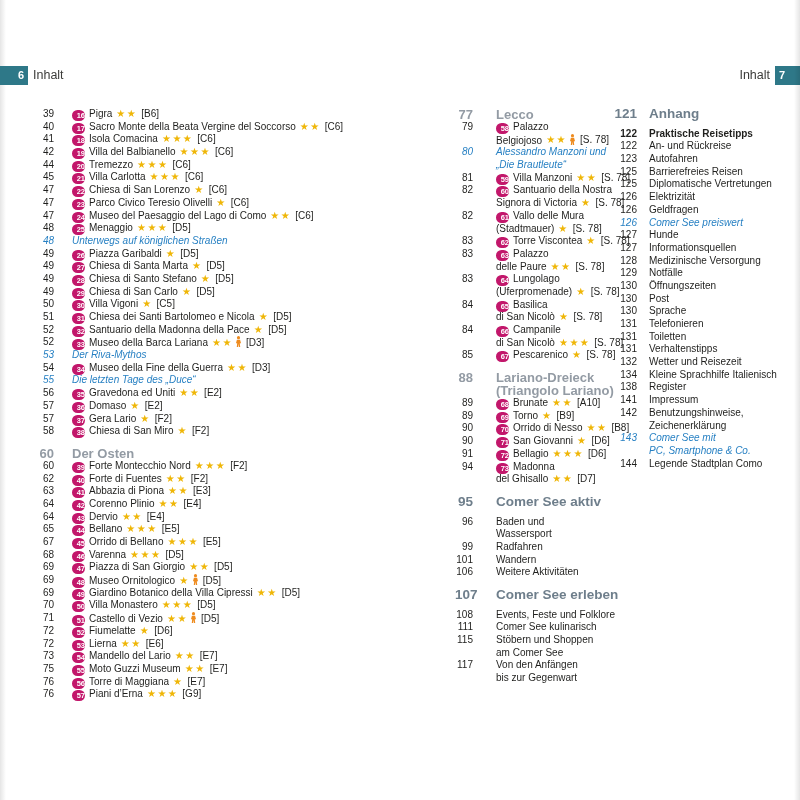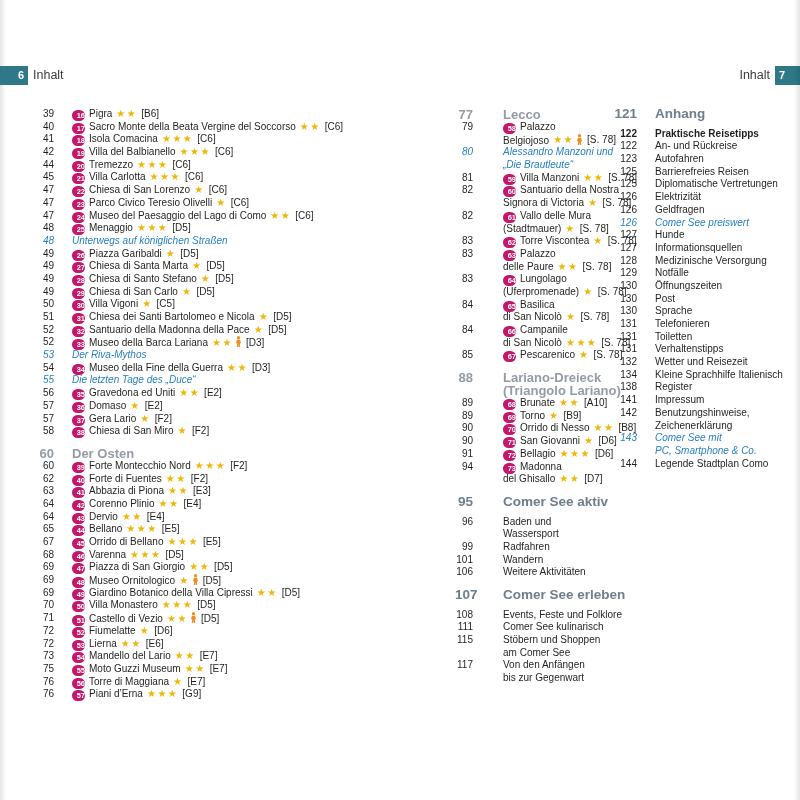--- a/index.html
+++ b/index.html
@@ -28,22 +28,22 @@
 
   
   .col{position:absolute;top:108px}
   #col-left{left:38px;width:400px}
   #col-mid{left:455px;width:172px}
   #col-right{left:612px;width:188px}
 
   .row{display:flex;height:12.7px;line-height:12.7px;font-size:10px;white-space:nowrap}
   .num{flex:none;text-align:right}
   #col-left  .num{width:16px} #col-left  .content{margin-left:18px}
-  #col-mid   .num{width:18px} #col-mid   .content{margin-left:30px}
-  #col-right .num{width:25px} #col-right .content{margin-left:18px}
+  #col-mid   .num{width:18px} #col-mid   .content{margin-left:23px}
+  #col-right .num{width:25px} #col-right .content{margin-left:12px}
   .content{flex:1 1 auto;min-width:0}
 
   .row.header{height:12.7px;line-height:12.7px;font-size:13.5px;font-weight:bold;
     color:var(--section);padding-top:10px;padding-bottom:7px}
   .row.header:first-child{padding-top:0}
   .row.subheader,.row.subheader-cont{font-size:13px;font-weight:bold;color:var(--subsection);height:13px;line-height:13px}
   .row.subheader{padding-top:9px}
   .row.subheader:first-child{padding-top:0}
   .row.topic,.row.topic-cont{color:var(--blue);font-style:italic}
   .row.bold{font-weight:bold}

